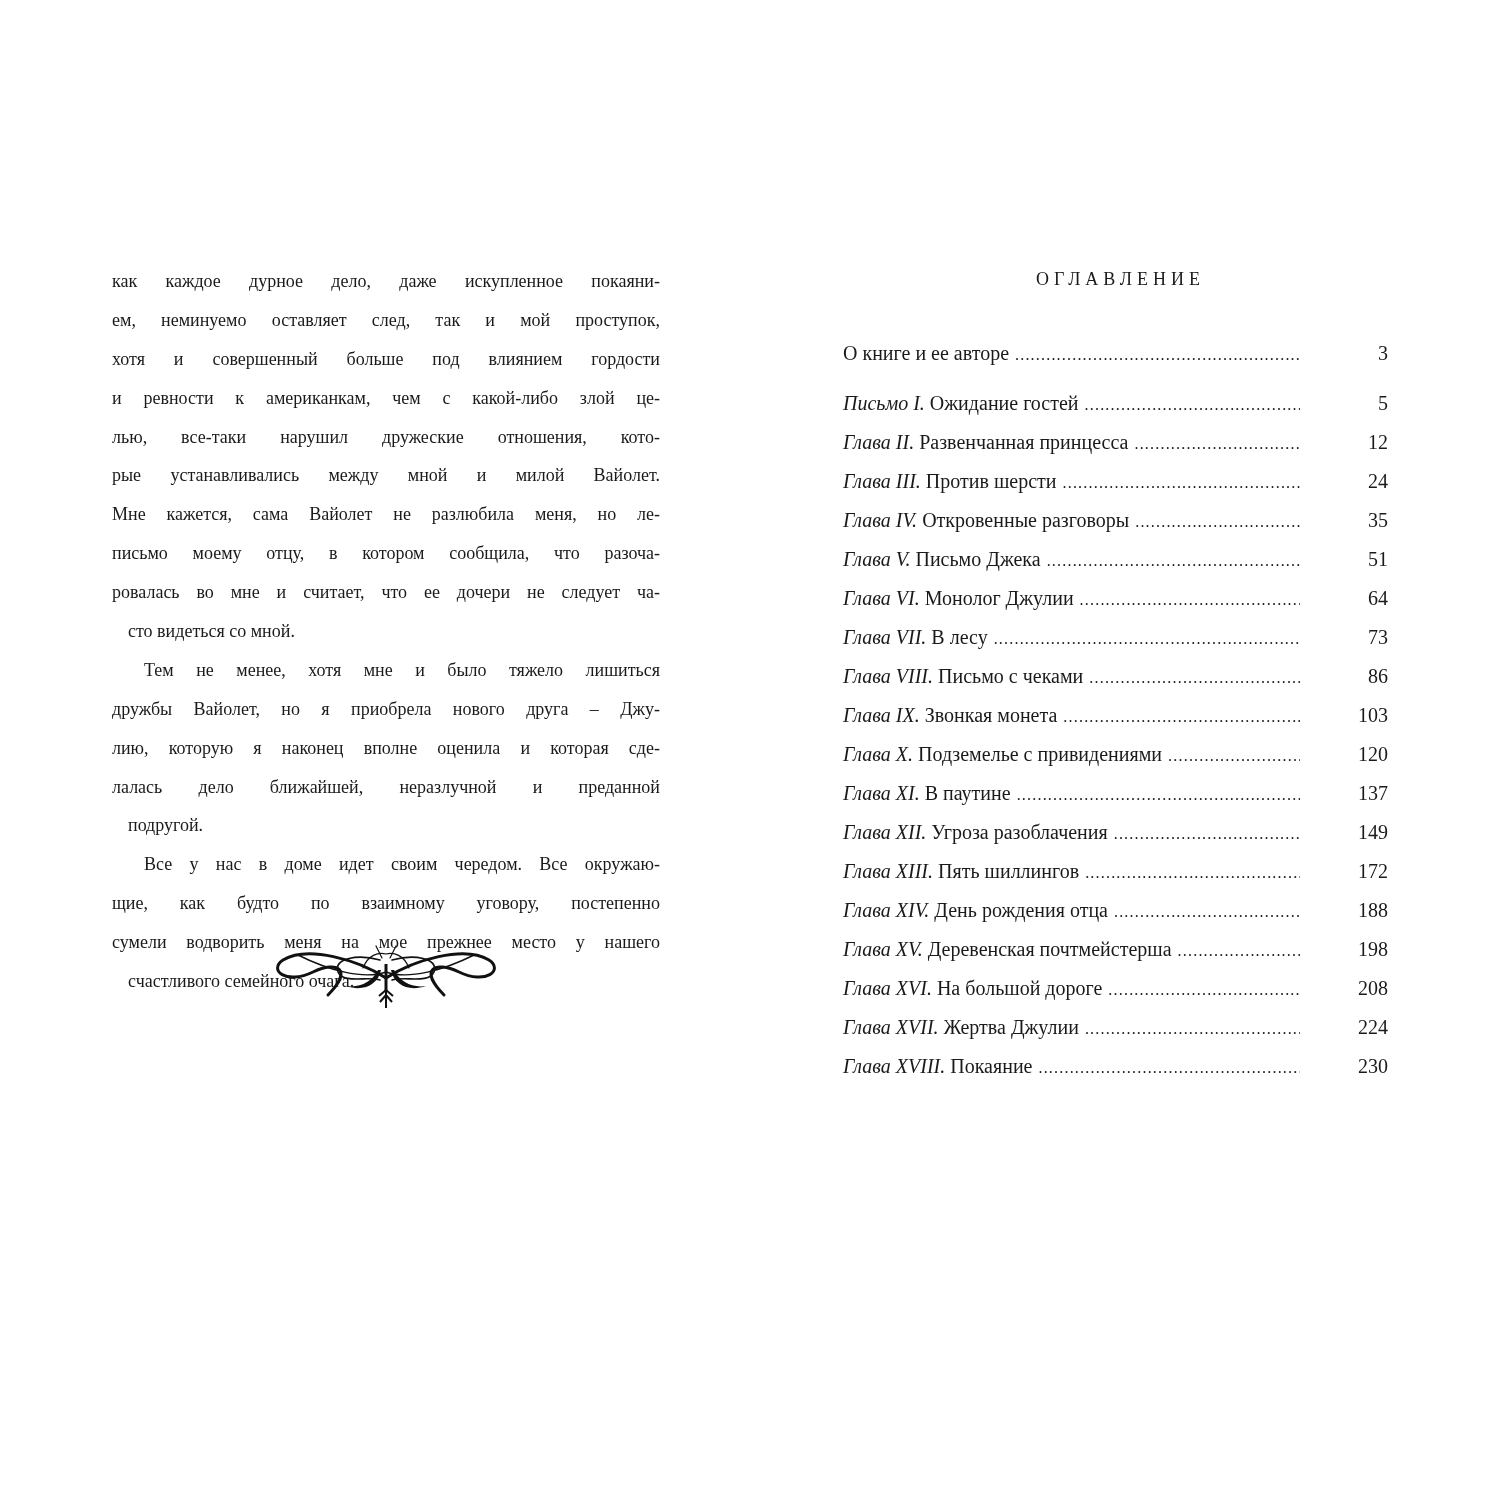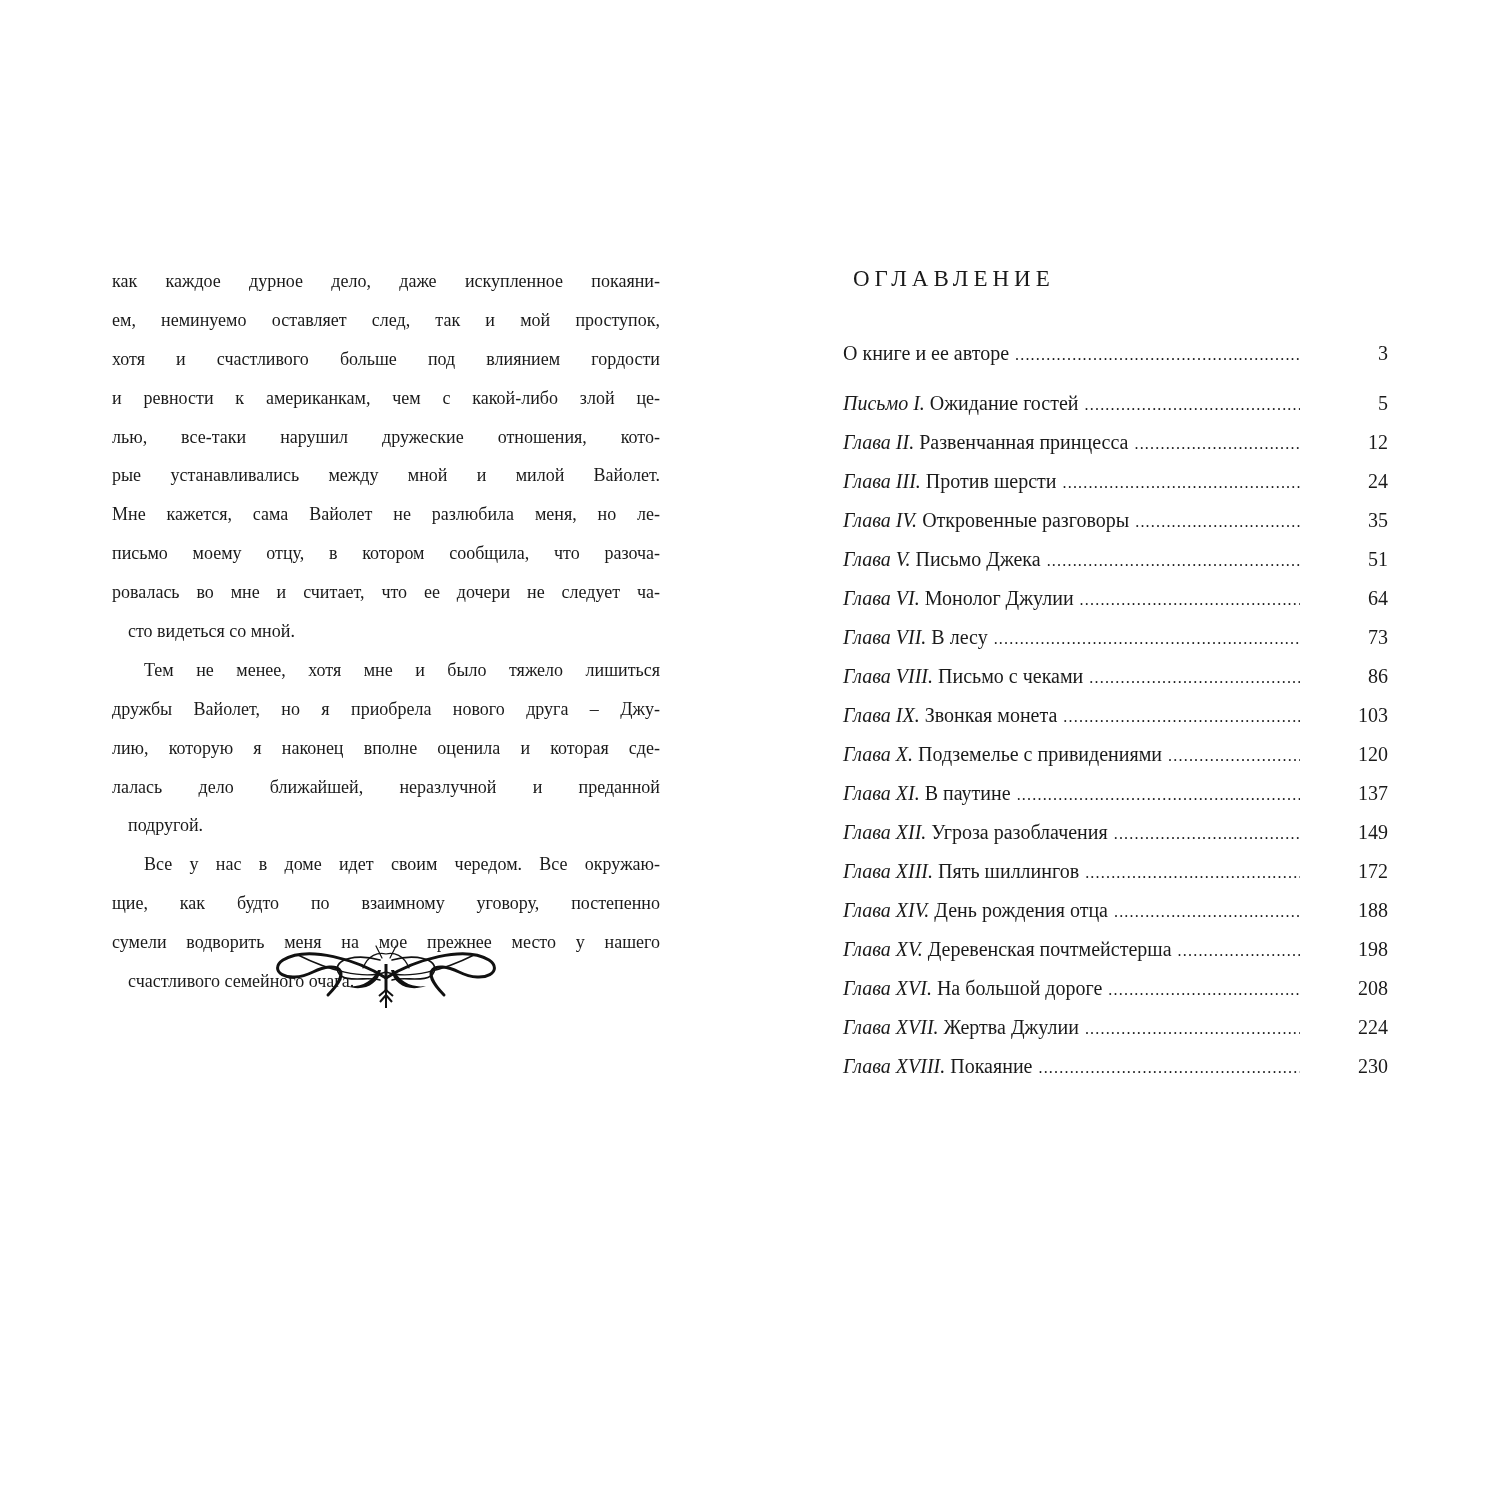--- a/index.html
+++ b/index.html
@@ -43,22 +43,22 @@
       width: 236px;
       height: 72px;
     }
     .page-right {
       position: absolute;
       left: 843px;
       top: 255px;
       width: 545px;
     }
     .toc-title {
-      text-align: left;
-      font-size: 23px;
+      text-align: center;
+      font-size: 18px;
       letter-spacing: 5px;
       margin: 0 0 0 0;
       padding-left: 10px;
       height: 48px;
       line-height: 48px;
       font-weight: normal;
     }
     .toc-list {
       position: absolute;
       top: 80px;
@@ -100,21 +100,21 @@
       text-align: right;
     }
   </style>
 </head>
 <body>
 
 <div class="page-left">
   <div>
     <div class="body-line">как каждое дурное дело, даже искупленное покаяни-</div>
     <div class="body-line">ем, неминуемо оставляет след, так и мой проступок,</div>
-    <div class="body-line">хотя и счастливого больше под влиянием гордости</div>
+    <div class="body-line">хотя и совершенный больше под влиянием гордости</div>
     <div class="body-line">и ревности к американкам, чем с какой-либо злой це-</div>
     <div class="body-line">лью, все-таки нарушил дружеские отношения, кото-</div>
     <div class="body-line">рые устанавливались между мной и милой Вайолет.</div>
     <div class="body-line">Мне кажется, сама Вайолет не разлюбила меня, но ле-</div>
     <div class="body-line">письмо моему отцу, в котором сообщила, что разоча-</div>
     <div class="body-line">ровалась во мне и считает, что ее дочери не следует ча-</div>
     <div class="body-line last">сто видеться со мной.</div>
   </div>
   <div>
     <div class="body-line indent">Тем не менее, хотя мне и было тяжело лишиться</div>

